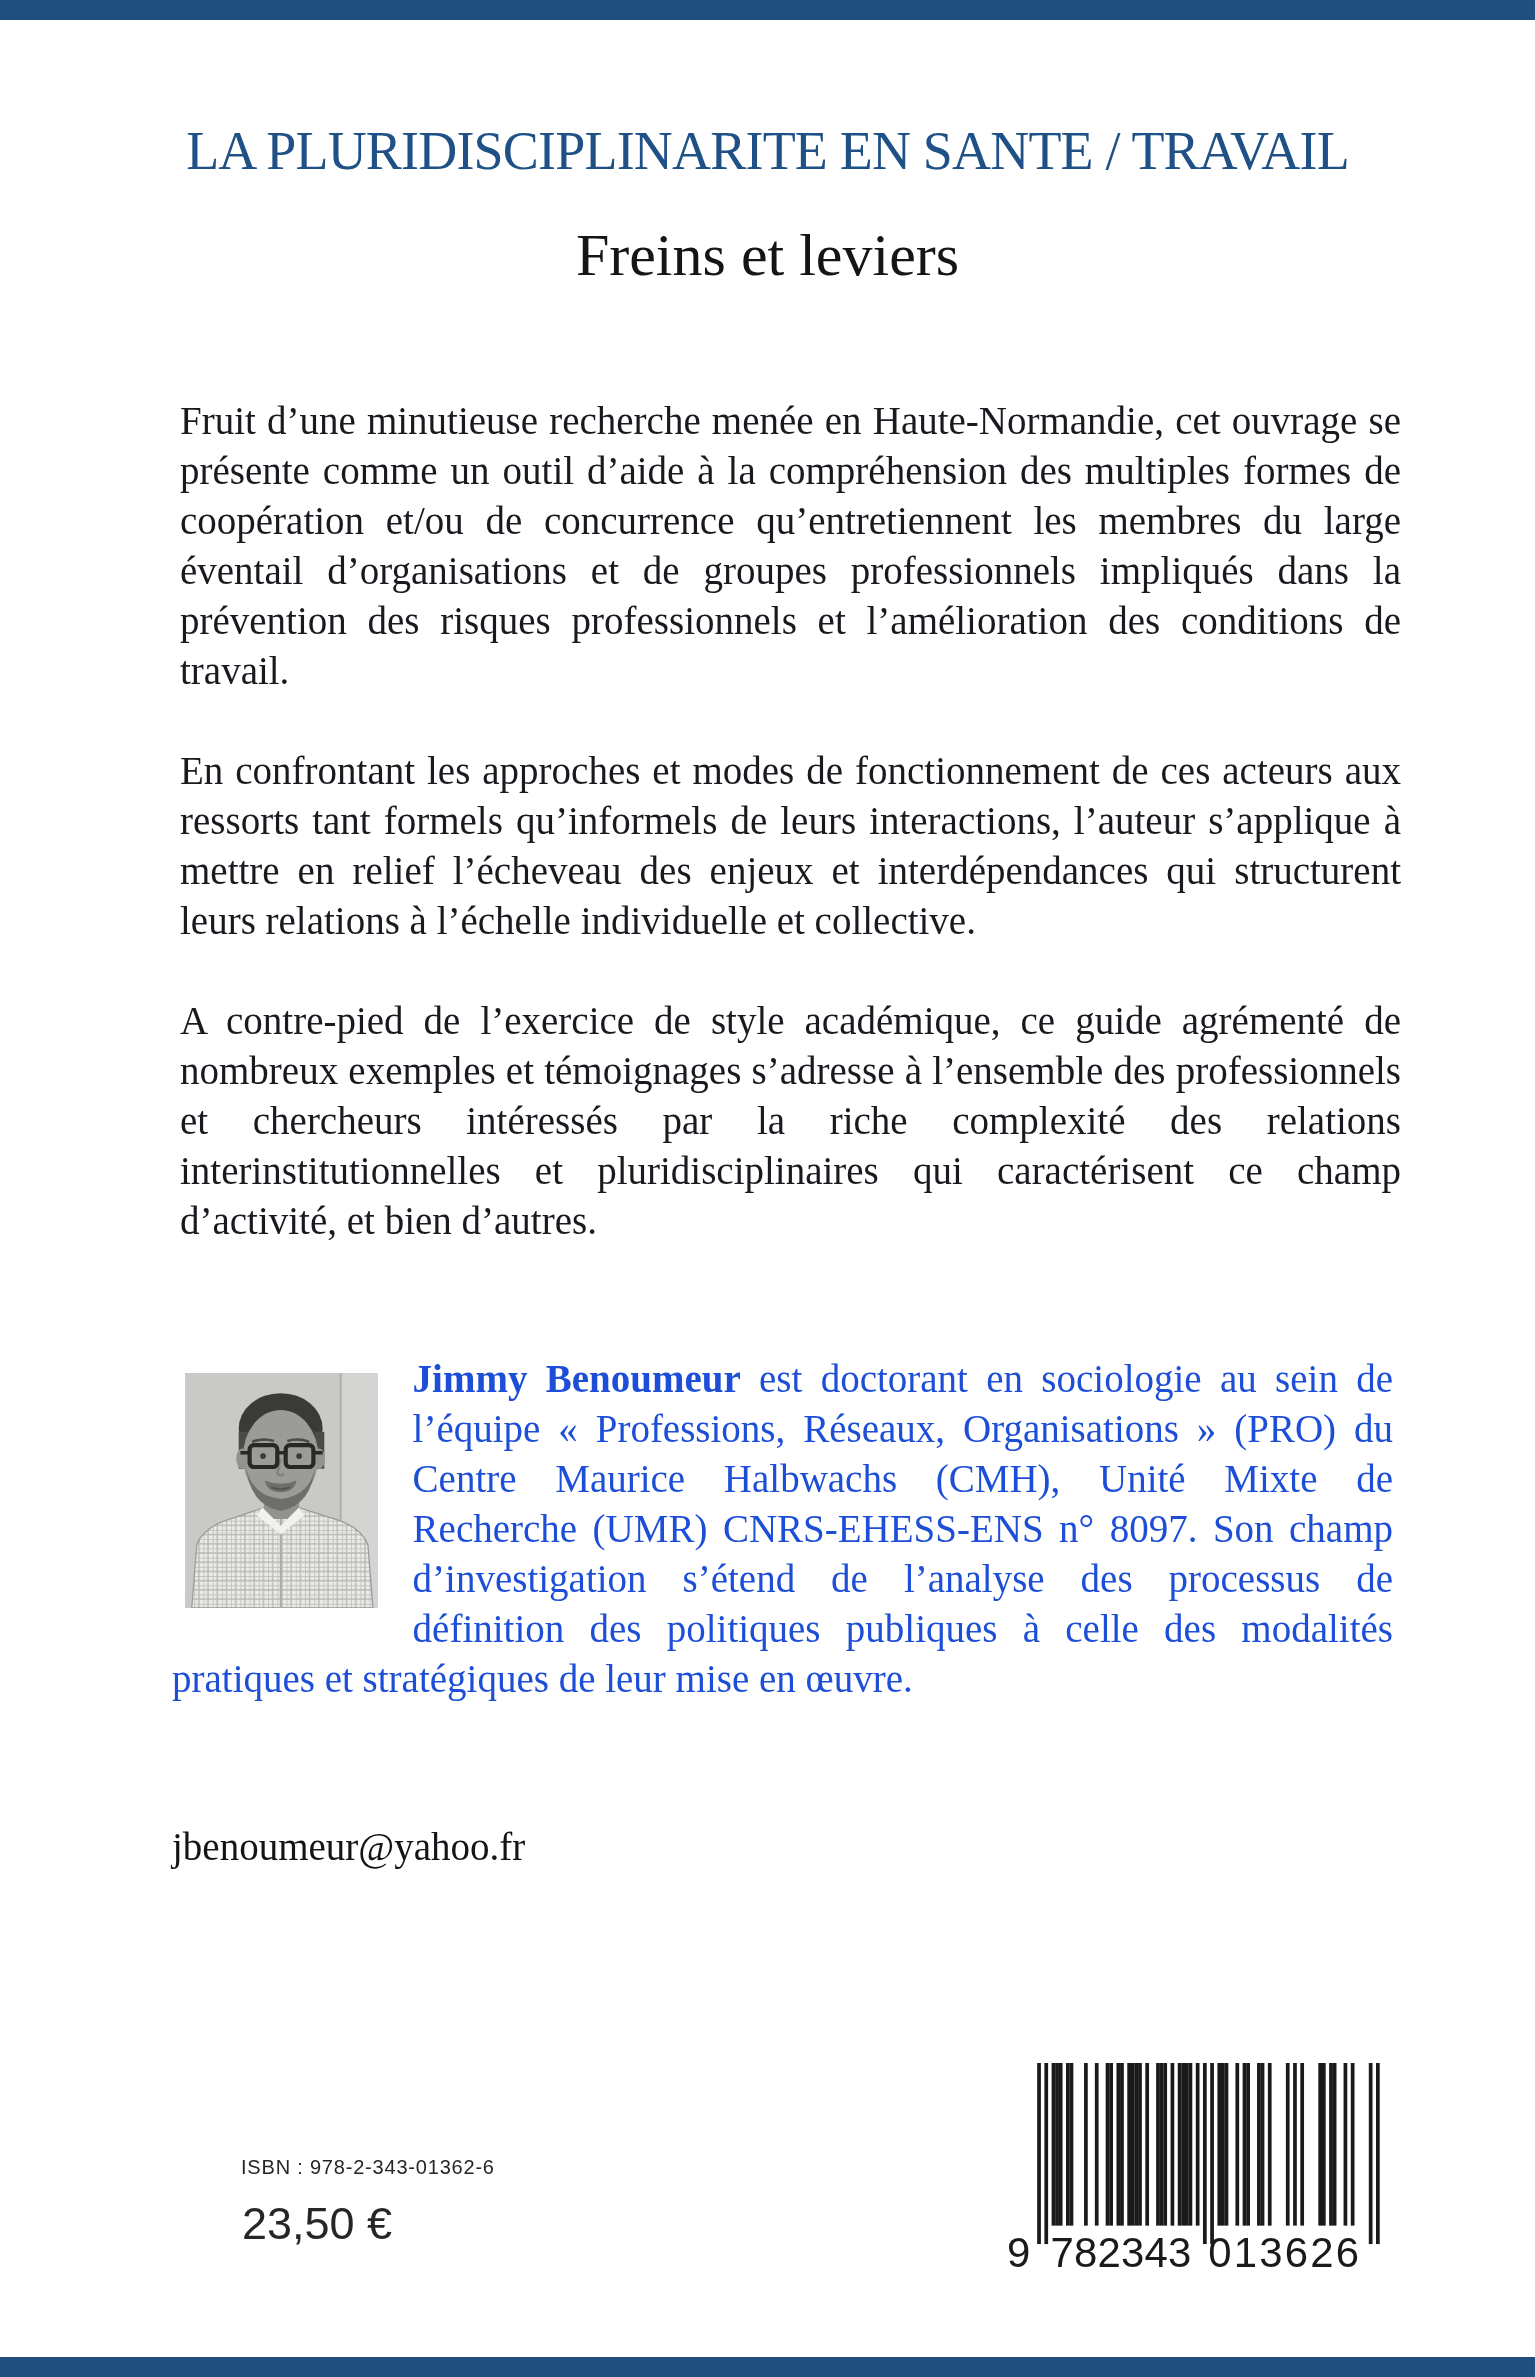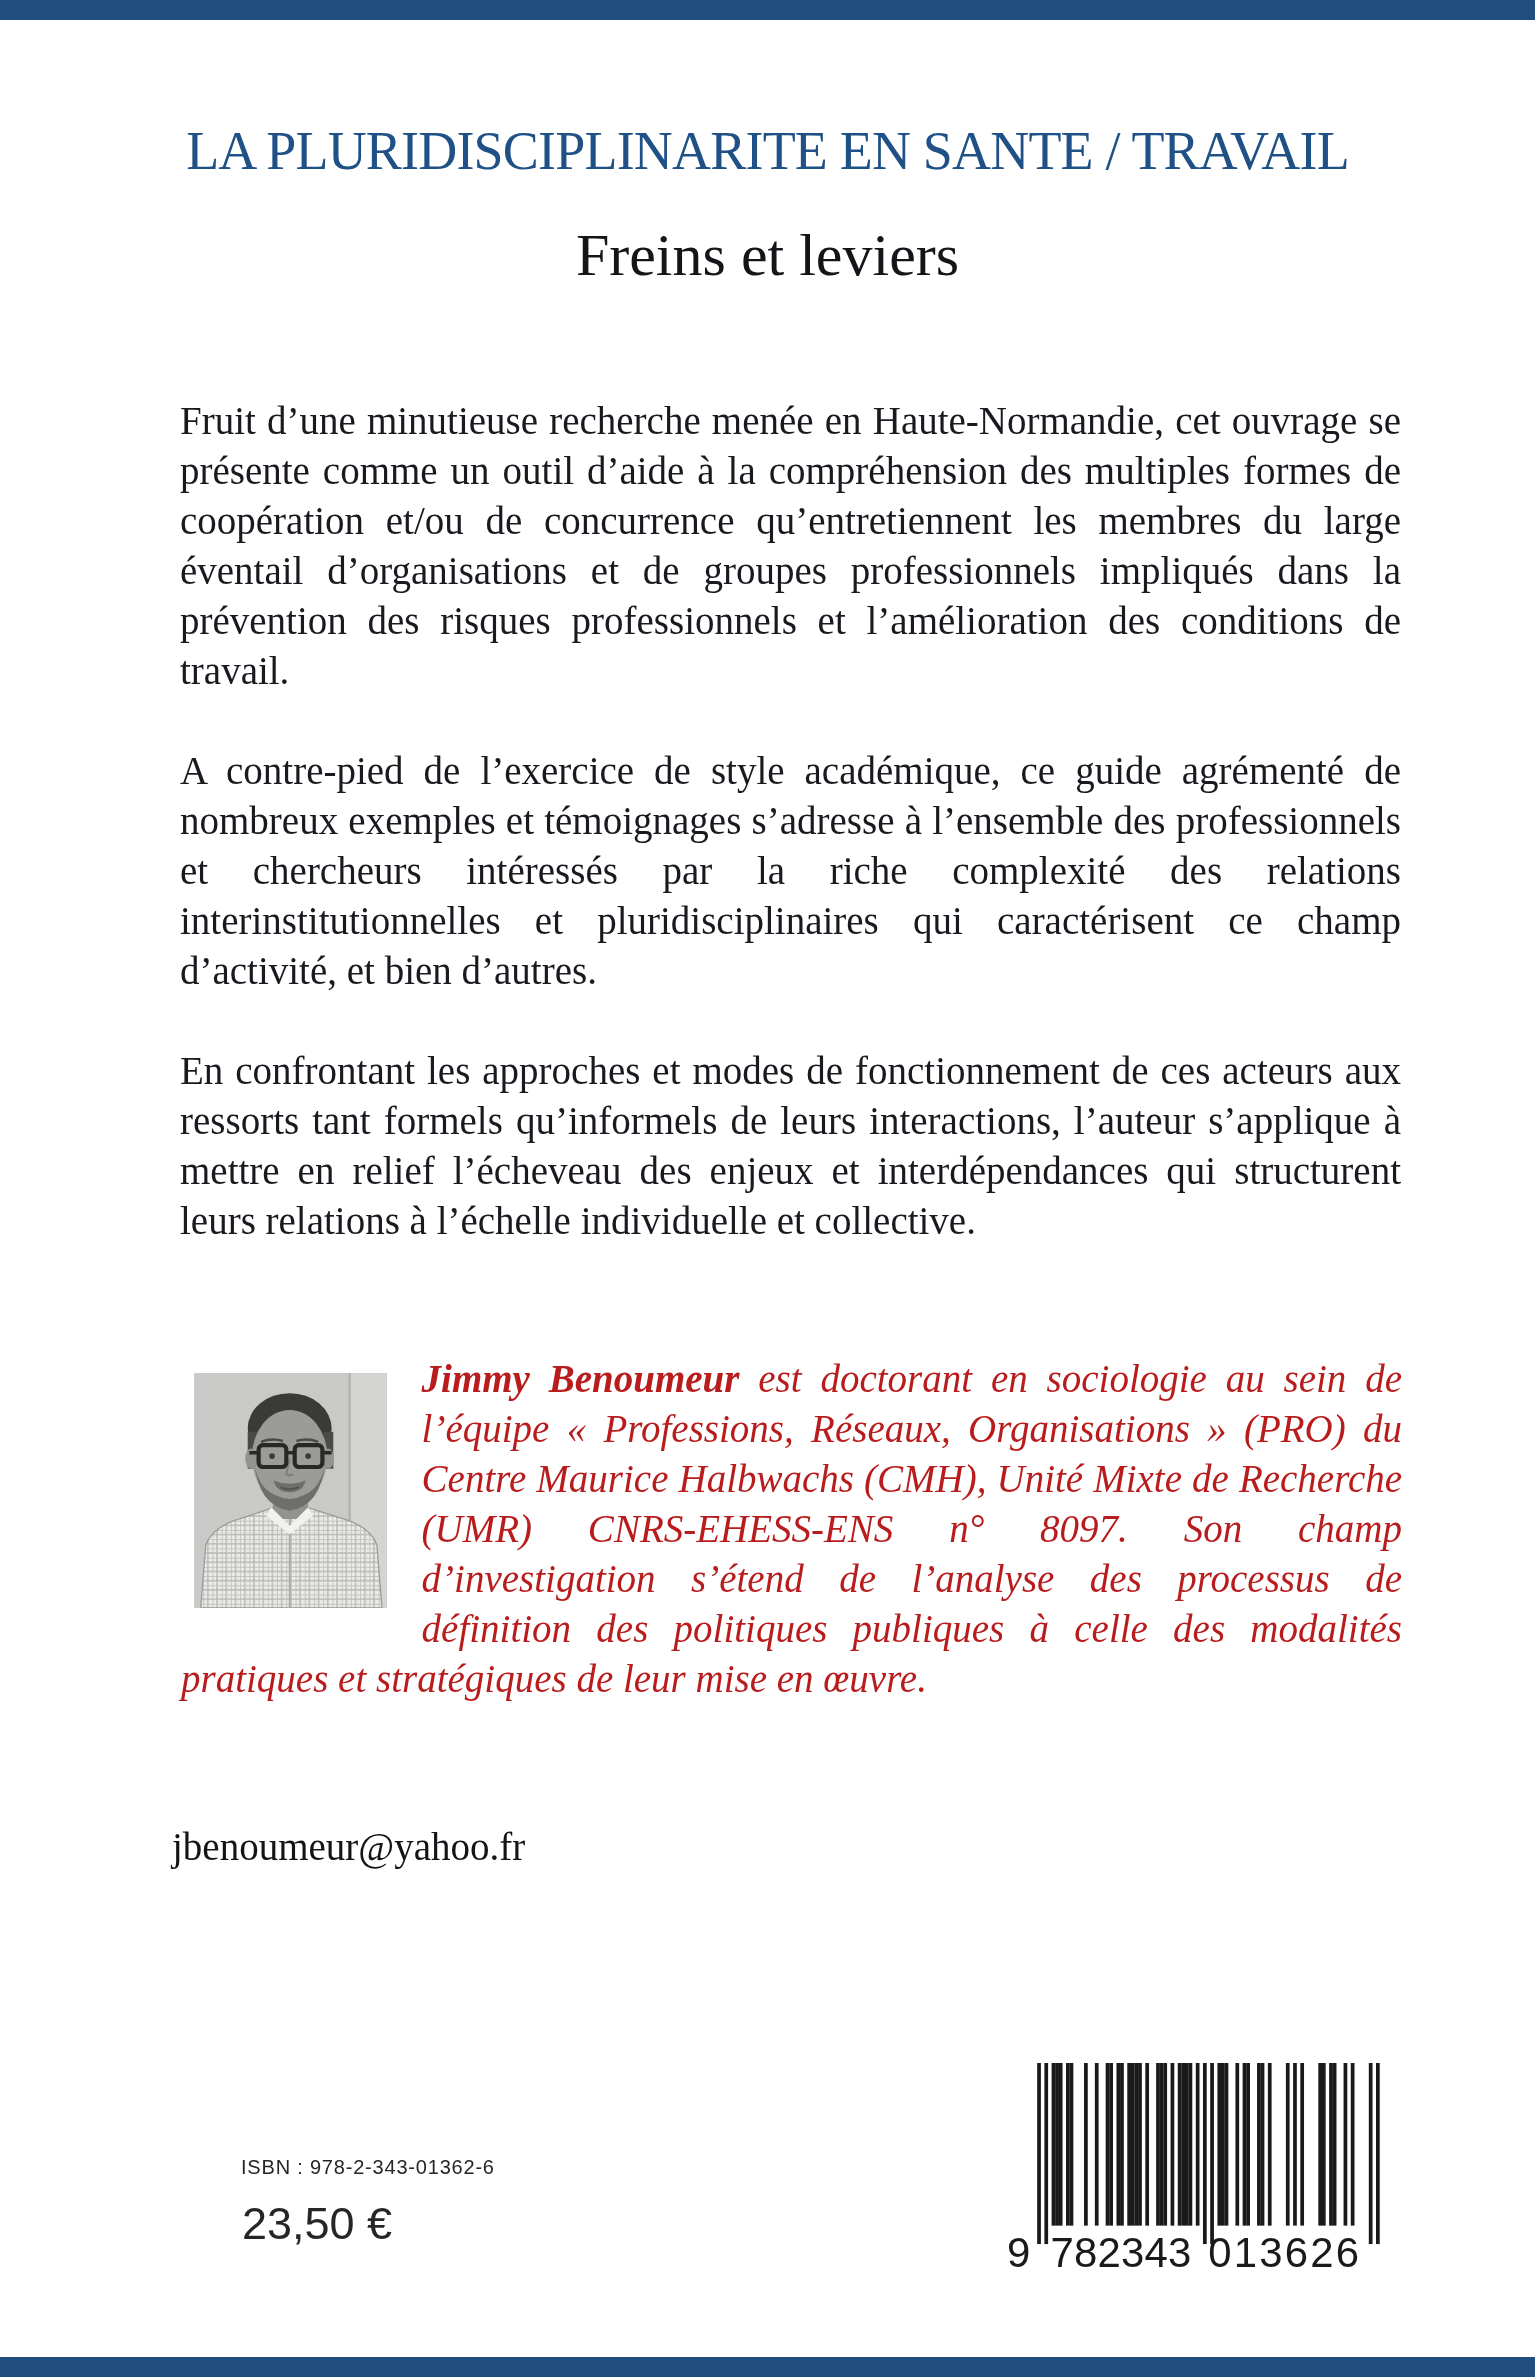--- a/index.html
+++ b/index.html
@@ -34,24 +34,22 @@
   }
   .body-text p{
     margin:0 0 50px 0;
     font-size:39px;line-height:50px;
     text-align:justify;
     color:#191920;
   }
   .bio{
     position:absolute;left:172px;top:1354px;width:1221px;
     font-size:39px;line-height:50px;
-    font-style:italic;
     text-align:justify;
-    color:#b91c1c;
-    margin-left:9px;
+    color:#1d4ed8;
   }
   .bio .author-name{font-weight:bold;}
   .photo-wrap{
     float:left;
     width:193px;height:235px;
     margin:19.3px 35px 10px 12.6px;
   }
   .photo-wrap svg{display:block;width:193px;height:235px;}
   .email{
     position:absolute;left:172px;top:1824px;width:1221px;
@@ -82,22 +80,22 @@
 <div class="page">
 
   <div class="band top"></div>
 
   <div class="title">LA PLURIDISCIPLINARITE EN SANTE / TRAVAIL</div>
 
   <div class="subtitle">Freins et leviers</div>
 
   <div class="body-text">
     <p>Fruit d’une minutieuse recherche menée en Haute-Normandie, cet ouvrage se présente comme un outil d’aide à la compréhension des multiples formes de coopération et/ou de concurrence qu’entretiennent les membres du large éventail d’organisations et de groupes professionnels impliqués dans la prévention des risques professionnels et l’amélioration des conditions de travail.</p>
+    <p>En confrontant les approches et modes de fonctionnement de ces acteurs aux ressorts tant formels qu’informels de leurs interactions, l’auteur s’applique à mettre en relief l’écheveau des enjeux et interdépendances qui structurent leurs relations à l’échelle individuelle et collective.</p>
     <p>A contre-pied de l’exercice de style académique, ce guide agrémenté de nombreux exemples et témoignages s’adresse à l’ensemble des professionnels et chercheurs intéressés par la riche complexité des relations interinstitutionnelles et pluridisciplinaires qui caractérisent ce champ d’activité, et bien d’autres.</p>
-    <p>En confrontant les approches et modes de fonctionnement de ces acteurs aux ressorts tant formels qu’informels de leurs interactions, l’auteur s’applique à mettre en relief l’écheveau des enjeux et interdépendances qui structurent leurs relations à l’échelle individuelle et collective.</p>
   </div>
 
   <div class="bio">
     <div class="photo-wrap">
       <svg viewBox="0 0 230 280" xmlns="http://www.w3.org/2000/svg">
         <rect x="0" y="0" width="230" height="280" fill="#c9c9c7"></rect>
         <rect x="186" y="0" width="44" height="280" fill="#d4d4d2"></rect>
         <rect x="184" y="0" width="3" height="280" fill="#b3b3b1"></rect>
         <defs>
           <pattern id="gingham" width="11" height="11" patternUnits="userSpaceOnUse">

